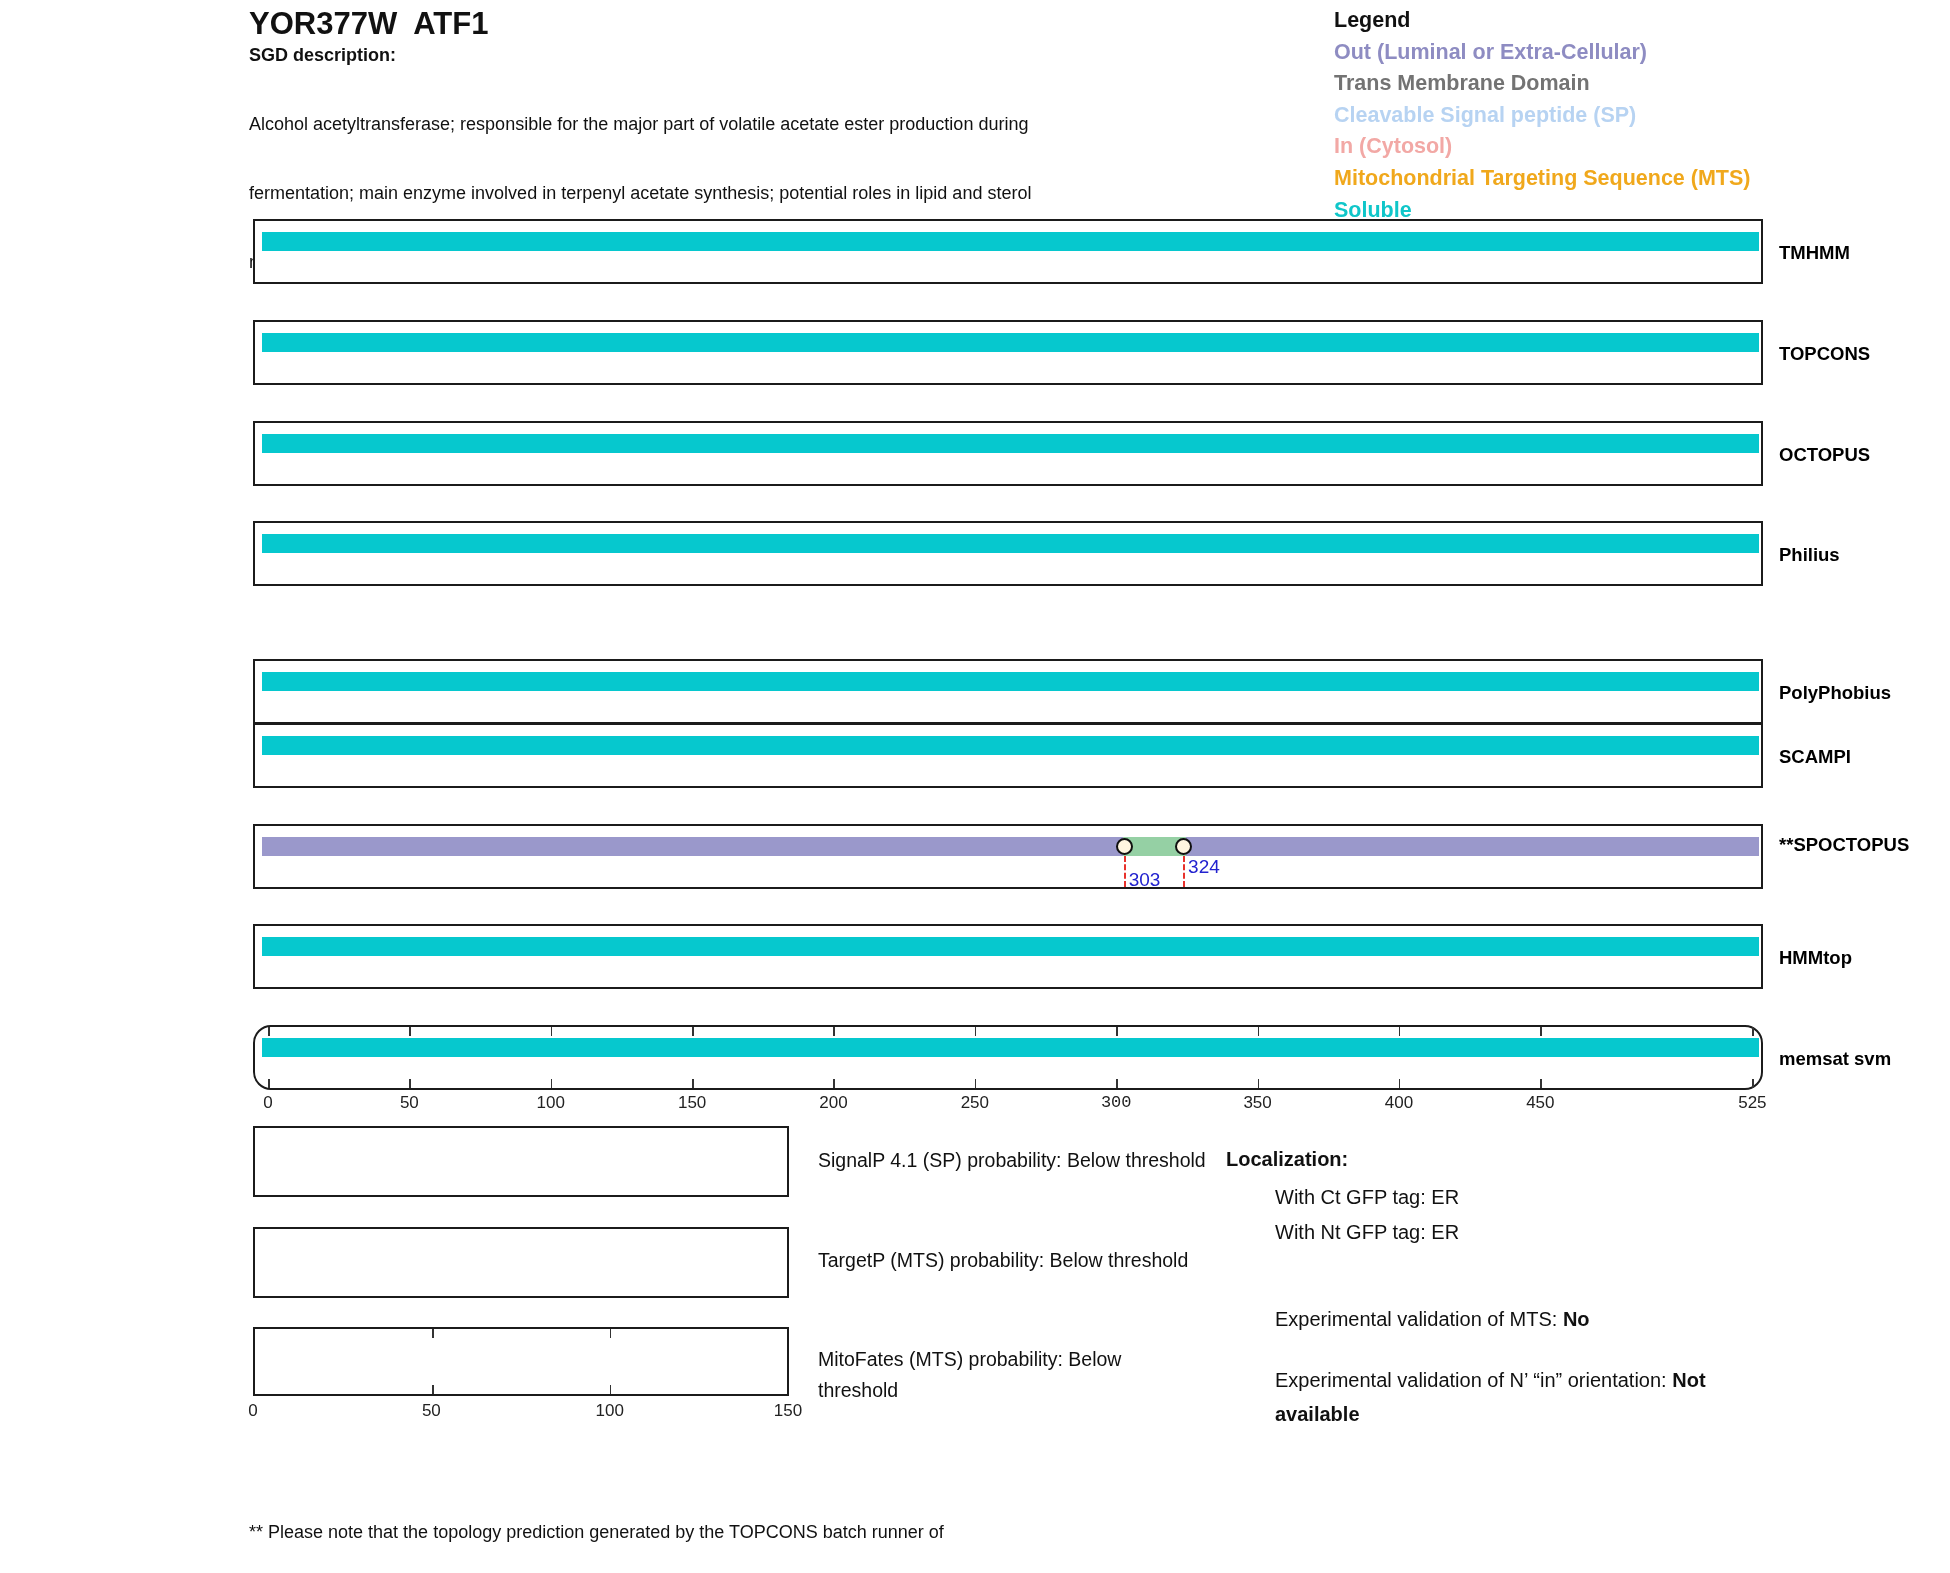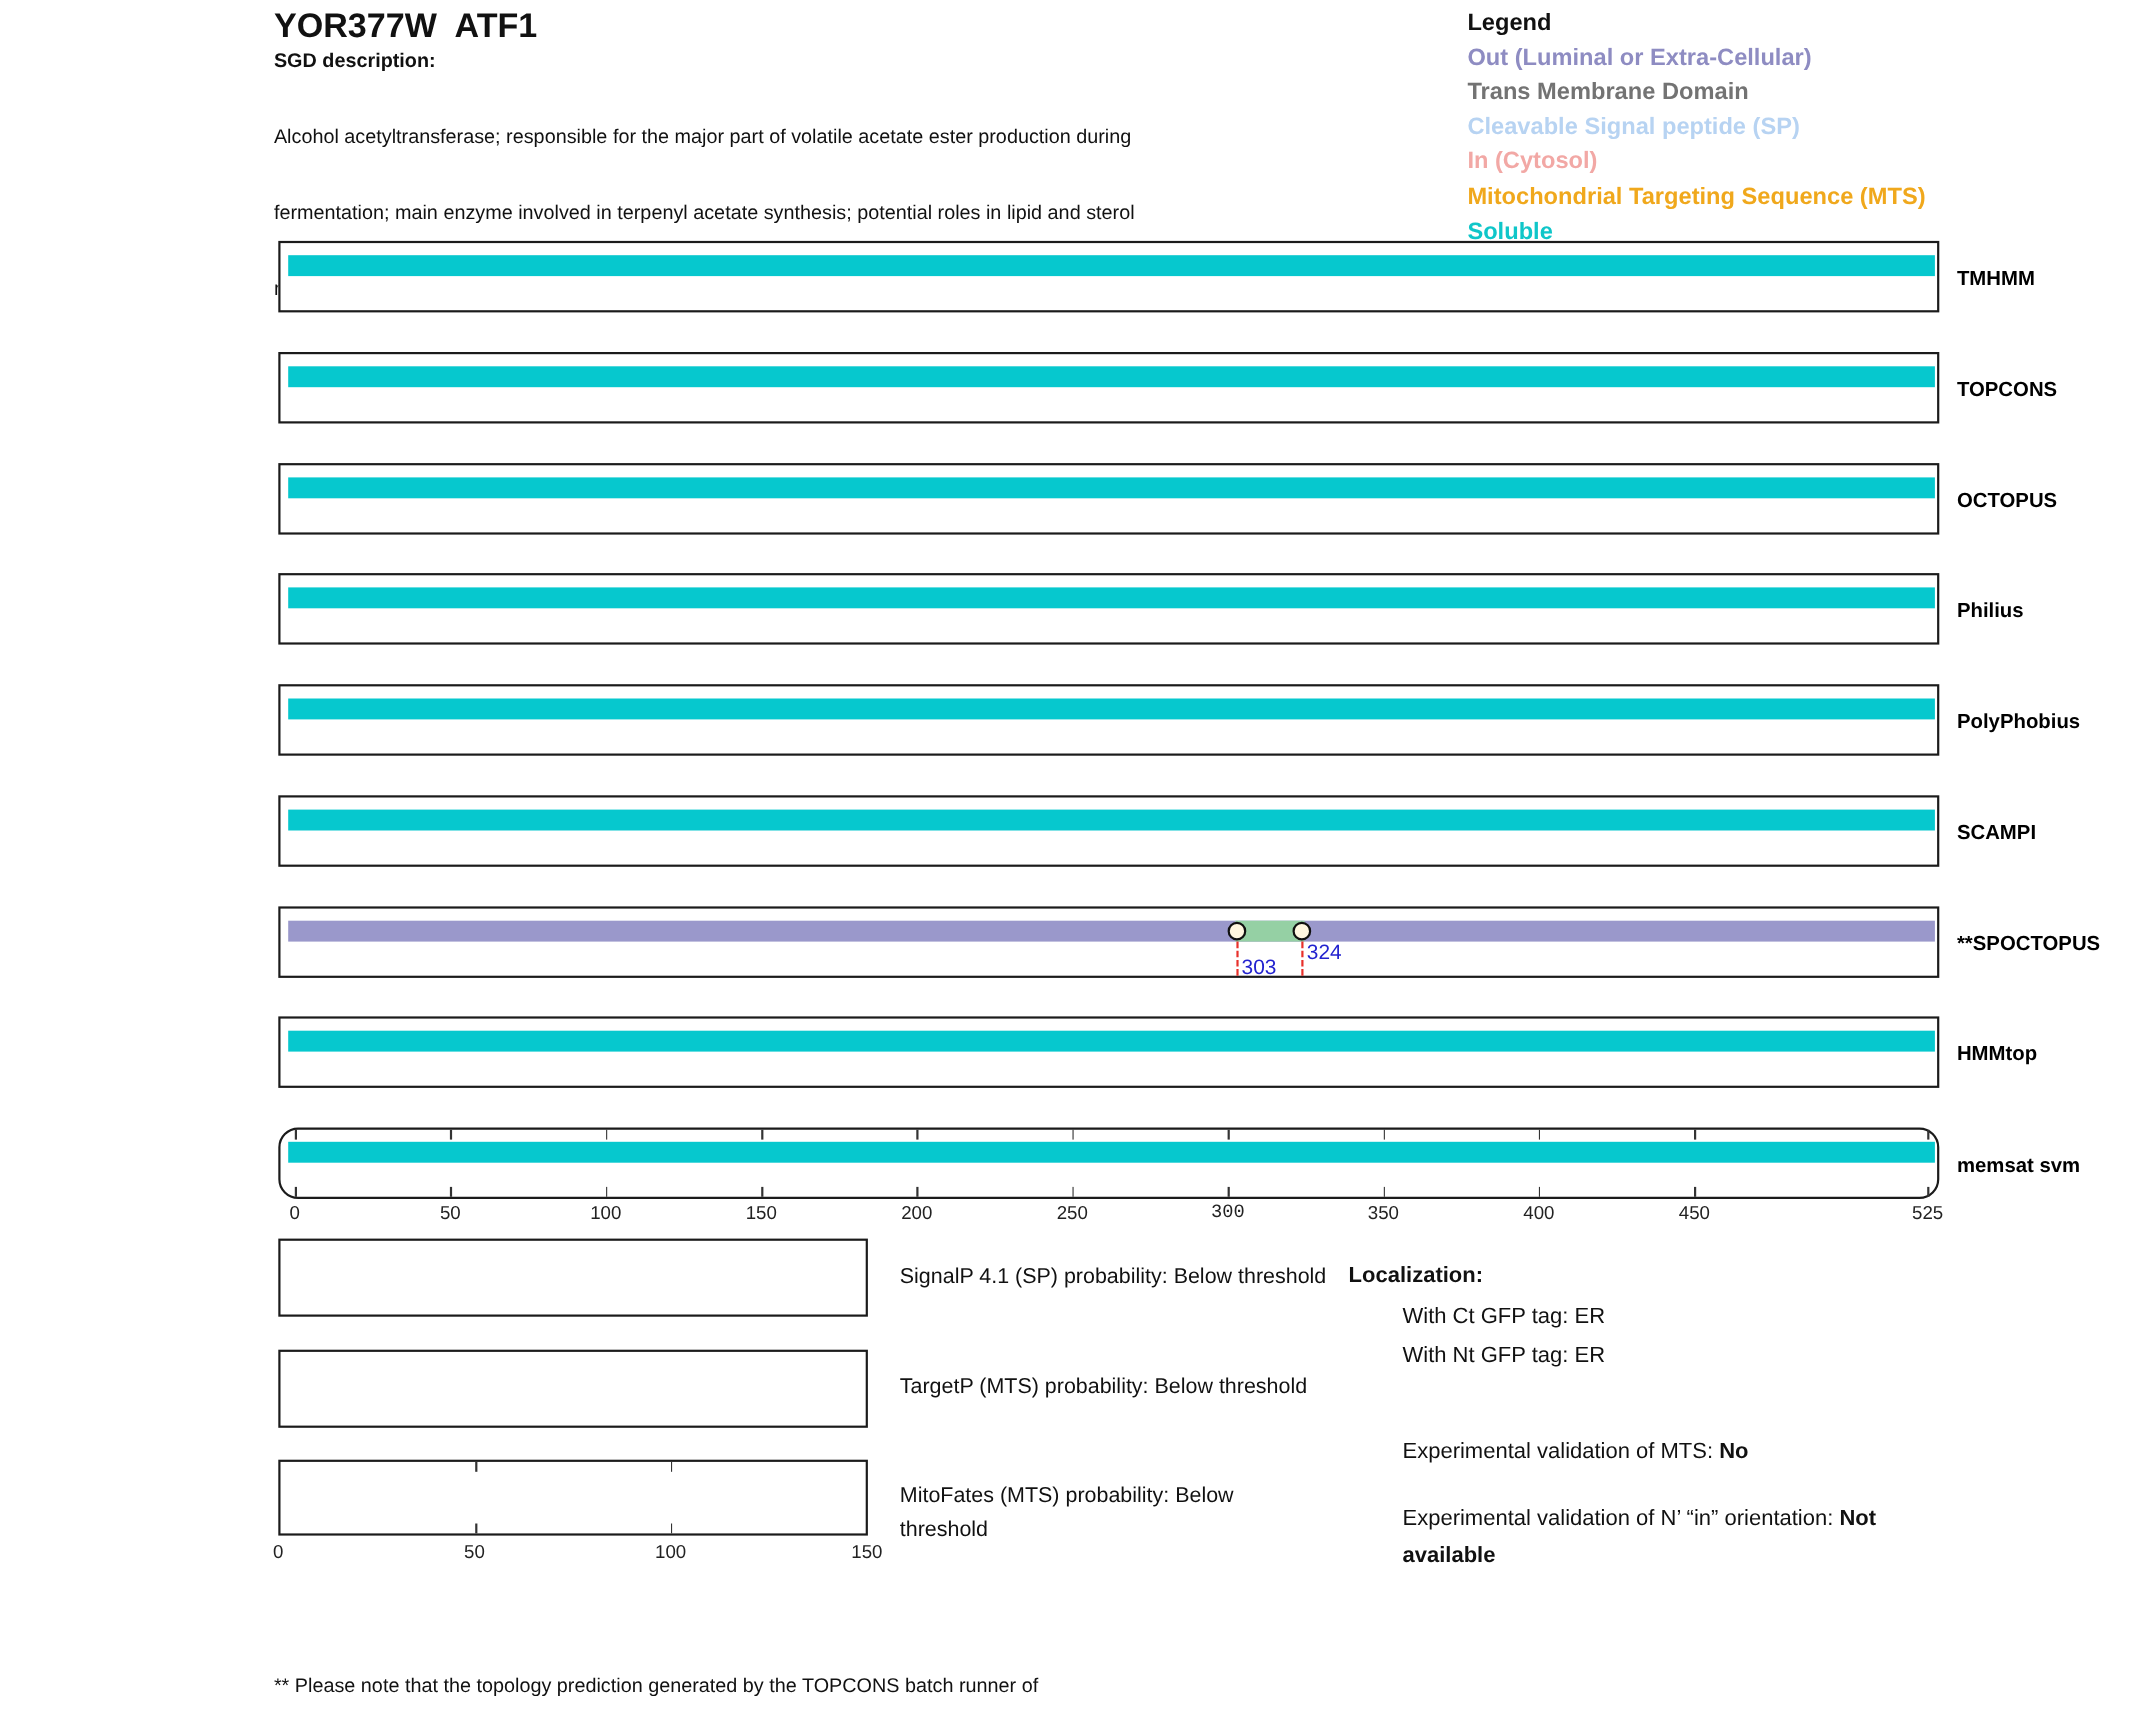--- a/index.html
+++ b/index.html
@@ -70,38 +70,38 @@
         <div class="track-label" style="top: 21px;">TOPCONS</div>
       </div>
       <div class="track-box" style="left: 253px; top: 421px;">
         <div class="track-bar" style="background: rgb(6, 200, 206);"></div>
         <div class="track-label" style="top: 21px;">OCTOPUS</div>
       </div>
       <div class="track-box" style="left: 253px; top: 521px;">
         <div class="track-bar" style="background: rgb(6, 200, 206);"></div>
         <div class="track-label" style="top: 21px;">Philius</div>
       </div>
-      <div class="track-box" style="left: 253px; top: 622px;">
+      <div class="track-box" style="left: 253px; top: 659px;">
         <div class="track-bar" style="background: rgb(6, 200, 206);"></div>
         <div class="track-label" style="top: 21px;">PolyPhobius</div>
       </div>
       <div class="track-box" style="left: 253px; top: 723px;">
         <div class="track-bar" style="background: rgb(6, 200, 206);"></div>
         <div class="track-label" style="top: 21px;">SCAMPI</div>
       </div>
       <div class="track-box" style="left: 253px; top: 824px;">
         <div class="track-bar" style="background: rgb(154, 152, 203);"></div>
         <div class="tm-seg" style="left: 868.202px; width: 62.3754px; background: rgb(149, 208, 164);"></div>
         <div class="tm-circle" style="left: 860.702px; top: 11.5px; background: rgb(255, 246, 224);"></div>
         <div class="pos-dash" style="left: 868.702px; top: 30px; height: 31px;"></div>
         <div class="tm-circle" style="left: 920.078px; top: 11.5px; background: rgb(255, 246, 224);"></div>
         <div class="pos-dash" style="left: 928.078px; top: 30px; height: 31px;"></div>
         <div class="pos-label" style="left: 873.702px; top: 43px;">303</div>
         <div class="pos-label" style="left: 933.078px; top: 30px;">324</div>
-        <div class="track-label" style="top: 21px;">**SPOCTOPUS</div>
+        <div class="track-label" style="top: 8px;">**SPOCTOPUS</div>
       </div>
       <div class="track-box" style="left: 253px; top: 924px;">
         <div class="track-bar" style="background: rgb(6, 200, 206);"></div>
         <div class="track-label" style="top: 21px;">HMMtop</div>
       </div>
       <div class="track-box" style="left: 253px; top: 1025px; border-radius: 18px;">
         <div class="track-bar" style="background: rgb(6, 200, 206);"></div>
         <div class="tick-t" style="left: 13px;"></div>
         <div class="tick-b" style="left: 13px;"></div>
         <div class="tick-t" style="left: 154.37px;"></div>

